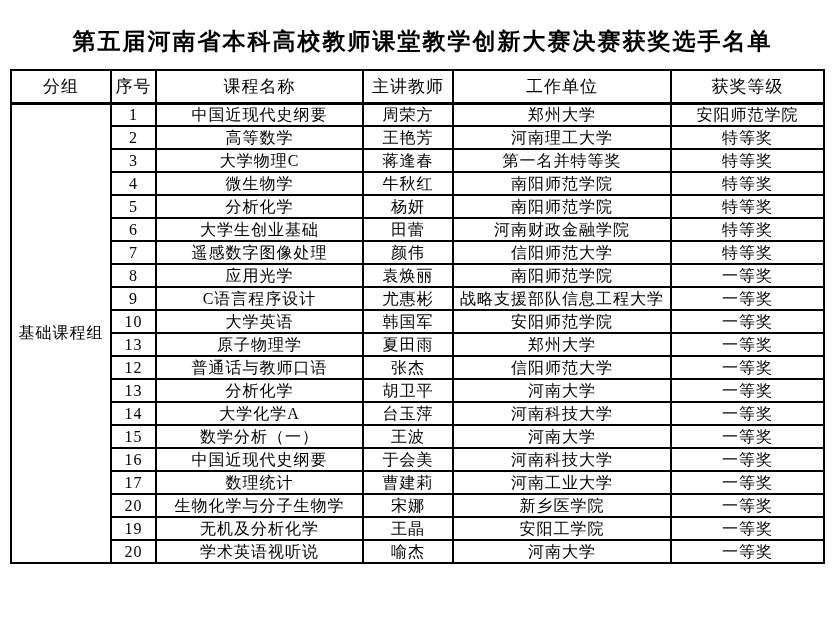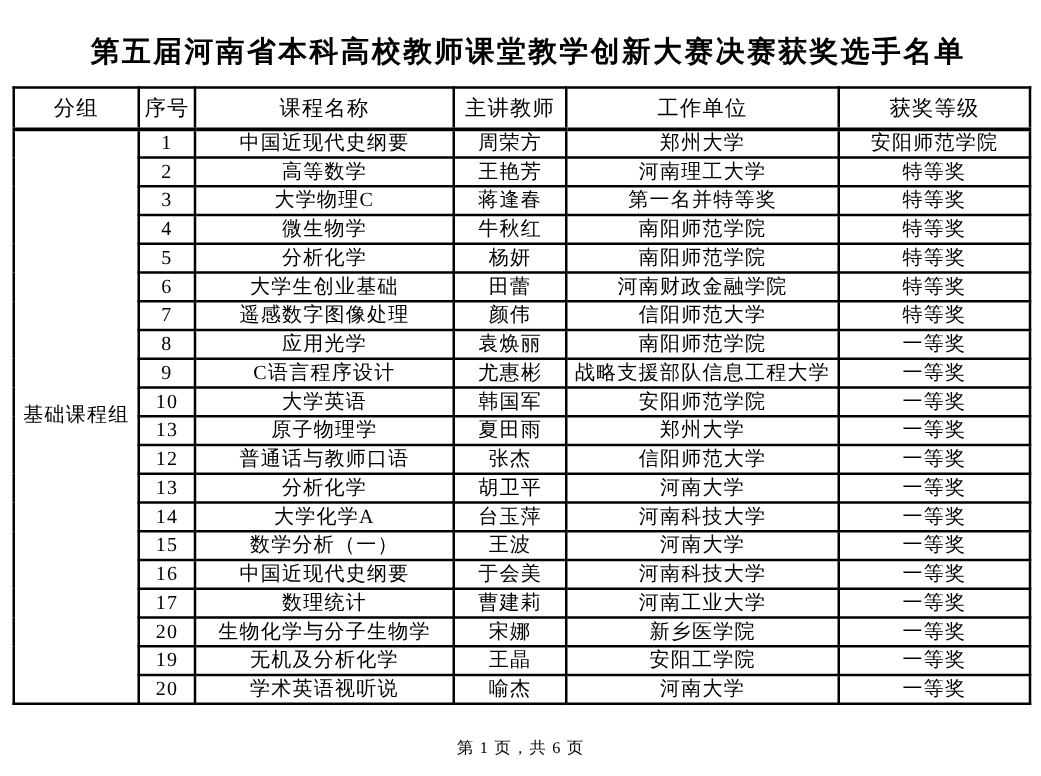--- a/index.html
+++ b/index.html
@@ -247,15 +247,14 @@
         <tr>
           <td class="no-cell">20</td>
           <td>学术英语视听说</td>
           <td>喻杰</td>
           <td>河南大学</td>
           <td>一等奖</td>
         </tr>
       </tbody>
   </table>
 
-  <div class="page-footer">第 1 页，共 6 页</div>
 
 </div>
 
 </body></html>

